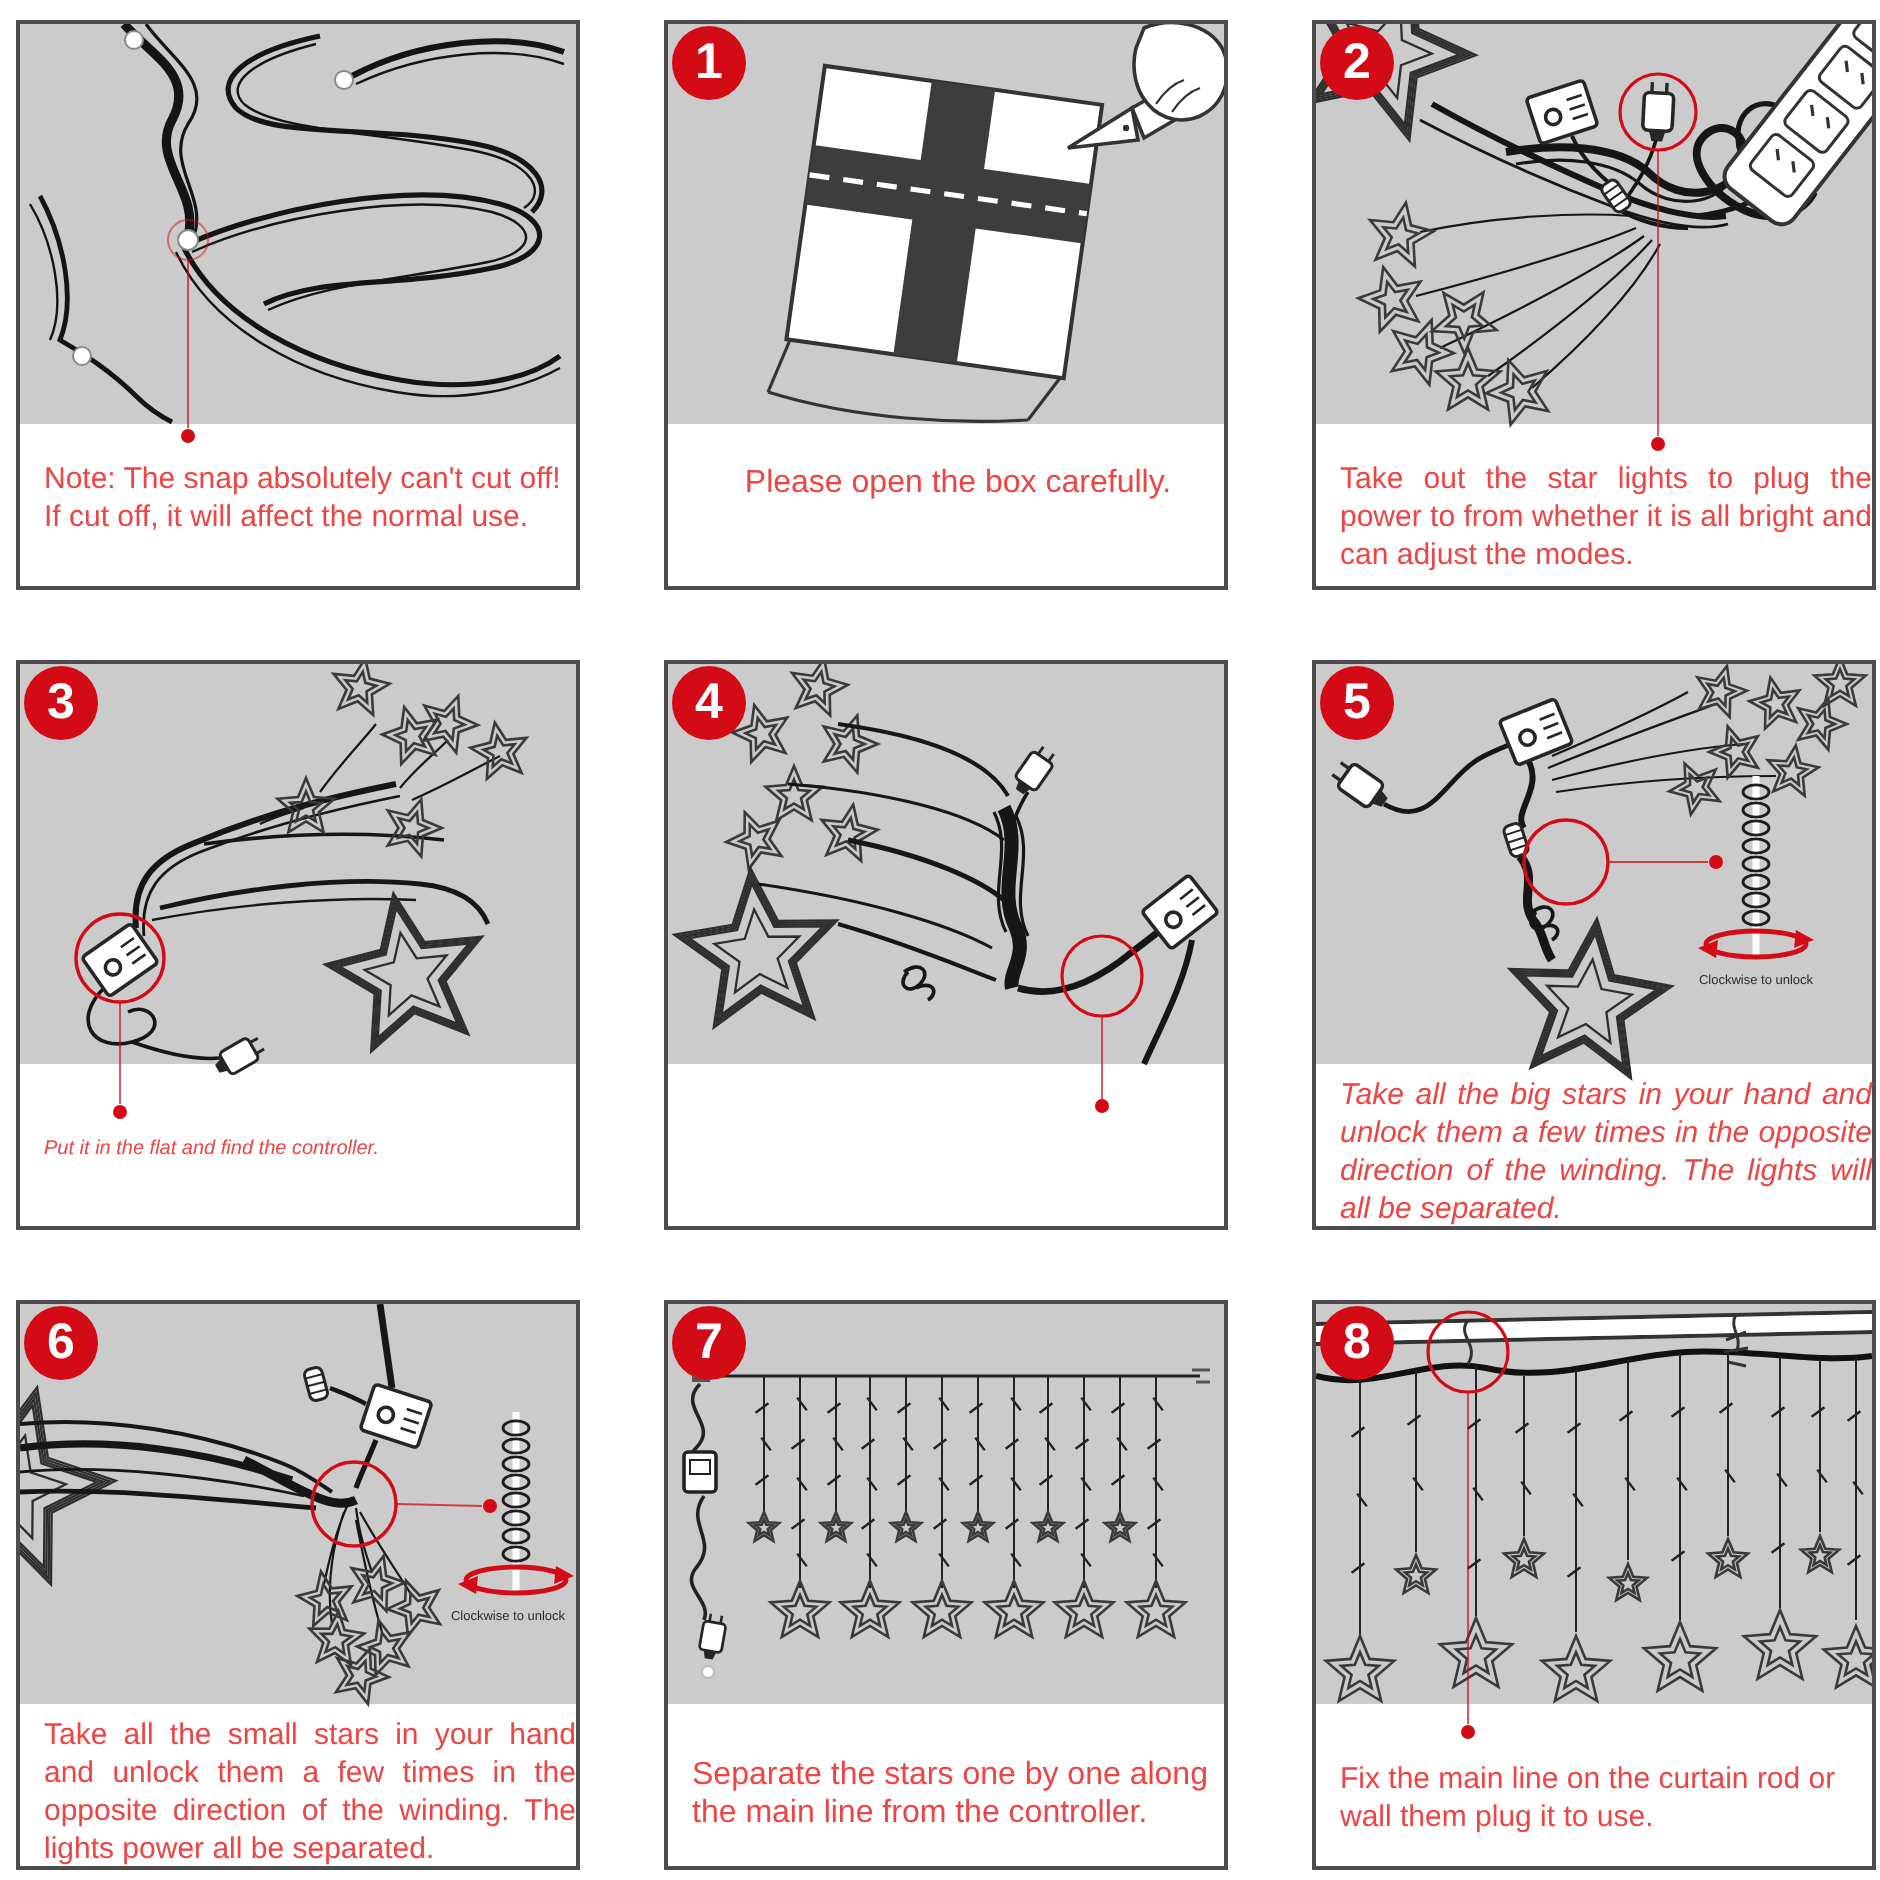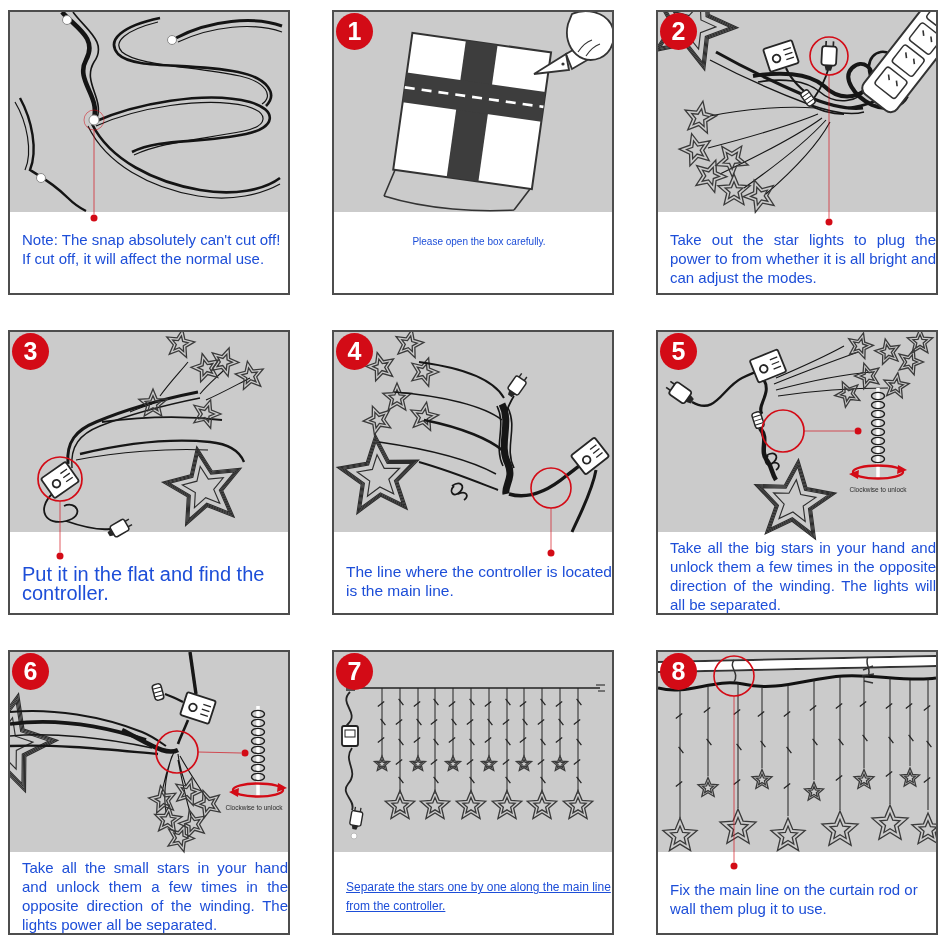--- a/index.html
+++ b/index.html
@@ -6,30 +6,30 @@
   body{width:940px;height:940px;font-family:"Liberation Sans",sans-serif;overflow:hidden;}
   .sheet{display:grid;grid-template-columns:repeat(3,282px);grid-auto-rows:285px;
          column-gap:42px;row-gap:35px;padding:10px 0 0 8px;}
   .panel{position:relative;width:282px;height:285px;border:2px solid #4d4d4d;
          background:#fff;box-sizing:border-box;}
   .illus{position:absolute;left:0;top:0;width:278px;height:281px;display:block;}
   .bg{fill:#cbcbcb;}
   .badge{position:absolute;left:2px;top:1px;width:37px;height:37px;border-radius:50%;
          background:#d30b16;color:#fff;font-size:25px;font-weight:700;
          display:flex;align-items:center;justify-content:center;}
-  .caption{position:absolute;left:12px;right:0;color:#1d4ed8;font-size:15px;
+  .caption{position:absolute;left:12px;right:0;color:#ef4444;font-size:15px;
            line-height:19px;}
   .cap-note{top:218px;}
-  .cap-1{top:220px;text-align:center;font-size:10px;}
+  .cap-1{top:220px;text-align:center;font-size:16px;}
   .cap-2{top:218px;text-align:justify;}
-  .cap-3{top:233px;font-size:20px;}
+  .cap-3{top:233px;font-size:10px;font-style:italic;}
   .cap-4{top:230px;font-size:15.5px;text-align:justify;}
-  .cap-5{top:206px;text-align:justify;}
+  .cap-5{top:206px;text-align:justify;font-style:italic;}
   .cap-6{top:206px;text-align:justify;}
-  .cap-7{top:226px;font-size:12px;text-decoration:underline;}
+  .cap-7{top:226px;font-size:16px;}
   .cap-8{top:228px;}
   .coil-label{font-size:6.5px;fill:#2b2b2b;}
 </style>
 </head>
 <body>
 
 <svg width="0" height="0" style="position:absolute" aria-hidden="true">
 <defs>
   <polygon id="sp" vector-effect="non-scaling-stroke" points="0,-10 2.65,-3.64 9.51,-3.09 4.28,1.39 5.88,8.09 0,4.5 -5.88,8.09 -4.28,1.39 -9.51,-3.09 -2.65,-3.64"></polygon>
   <g id="star-sm" fill="none" stroke="#3a3a3a" stroke-width="1.3">
@@ -258,21 +258,20 @@
       </g>
       <use href="#plug" transform="translate(182,55) rotate(35) scale(0.9)"></use>
       <use href="#controller" transform="translate(256,124) rotate(-38)"></use>
       <g>
         <circle cx="217" cy="156" r="20" fill="none" stroke="#d30b16" stroke-width="1.6"></circle>
         <line x1="217" y1="176" x2="217" y2="218" stroke="#d30b16" stroke-width="0.9" opacity="0.75"></line>
         <circle cx="217" cy="221" r="3.5" fill="#d30b16"></circle>
       </g>
     </svg>
     <div class="badge">4</div>
-    <div class="caption cap-4">The line where the controller is located is the main line.</div>
   </section>
 
   <section class="panel">
     <svg class="illus" viewBox="0 0 278 281">
       <rect class="bg" width="278" height="200"></rect>
       <g fill="none" stroke="#161616">
         <path d="M34,70 C58,84 64,56 84,46 C92,42 98,40 102,38" stroke-width="2.4"></path>
         <path d="M106,48 C114,62 98,74 104,82" stroke-width="3"></path>
         <path d="M102,96 C112,108 100,118 110,130 C114,136 114,142 118,148" stroke-width="4.5"></path>
         <path d="M108,124 C116,118 122,124 116,130 C110,136 104,130 110,124 M112,132 C120,128 124,134 118,138" stroke-width="1.8"></path>

